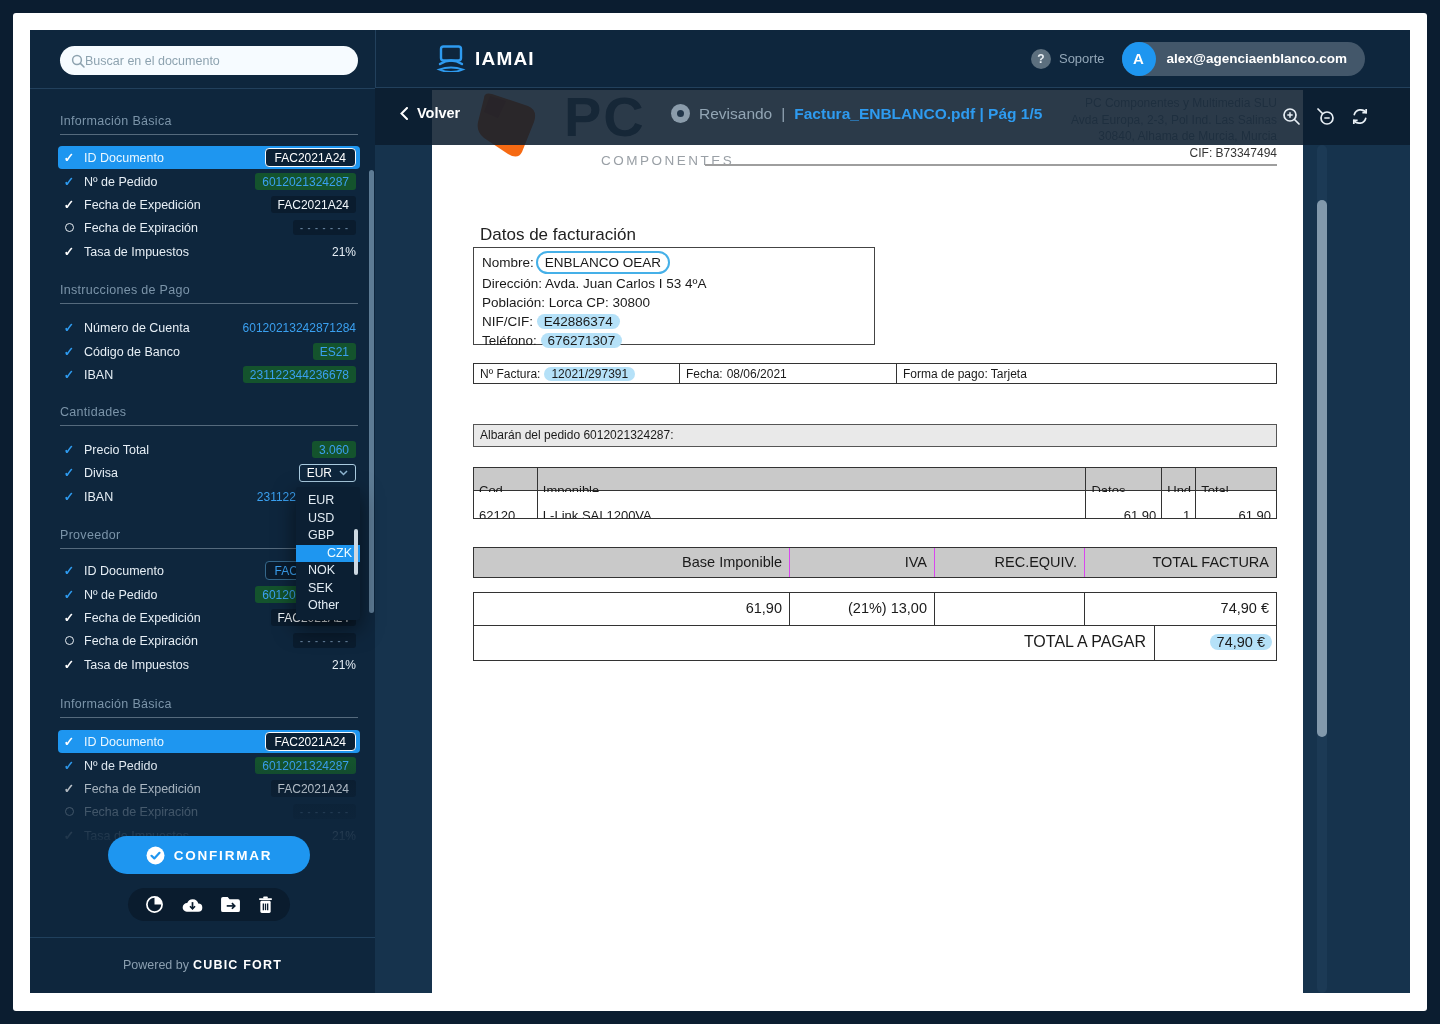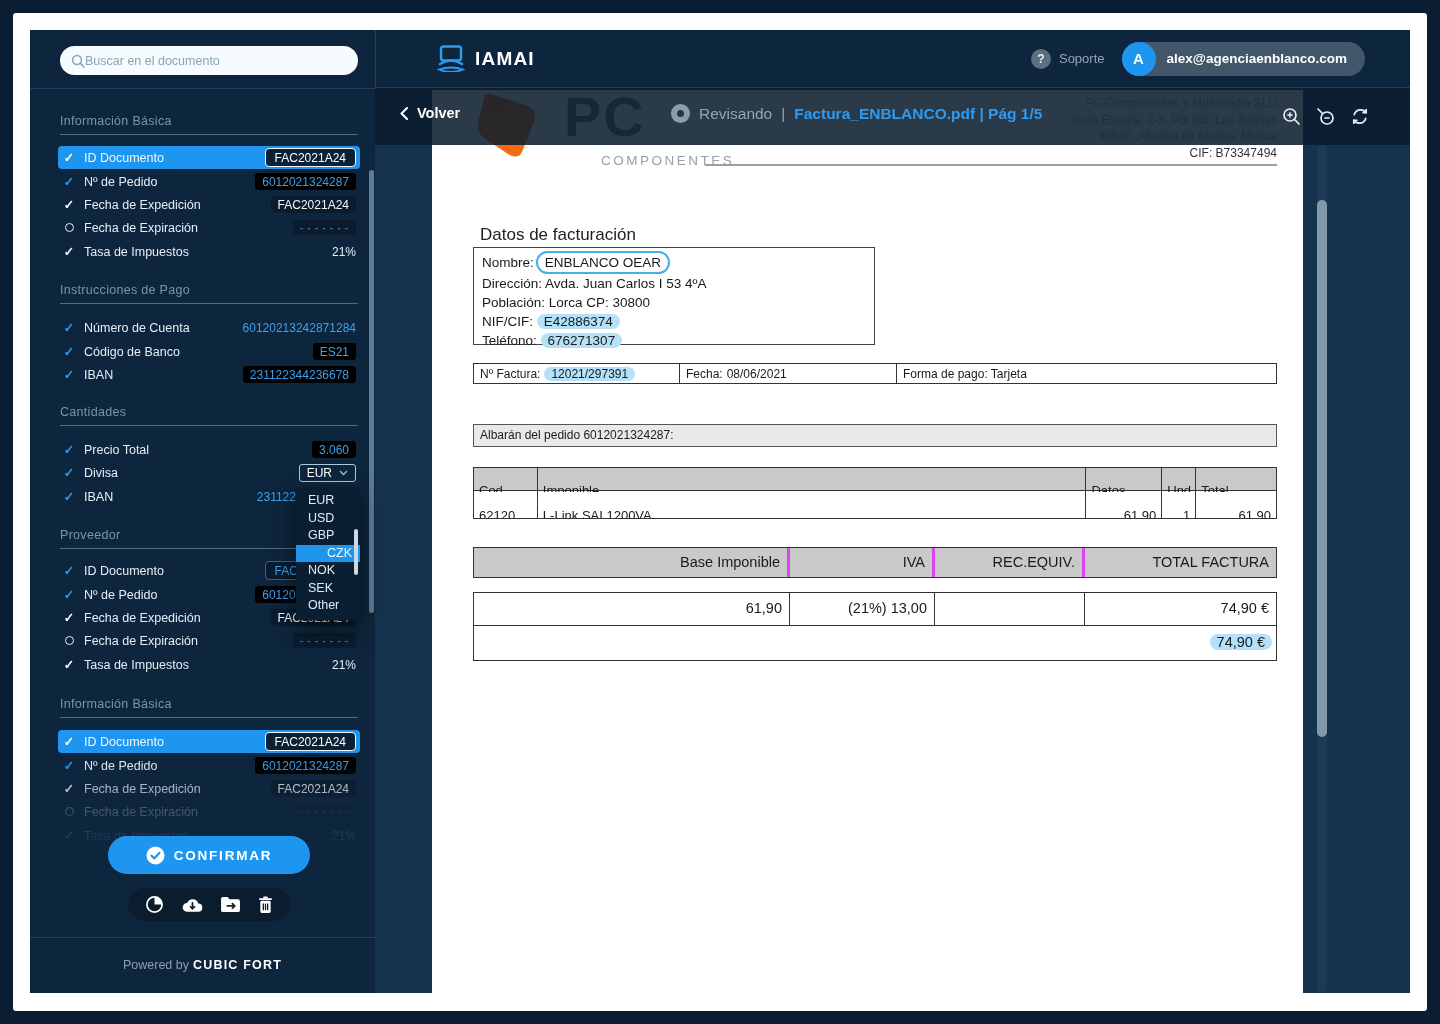--- a/index.html
+++ b/index.html
@@ -21,21 +21,21 @@
   .row { position:absolute; left:28px; width:302px; height:23px; display:flex; align-items:center; gap:8px; font-size:12.5px; color:#e6eef5; padding:0 4px; border-radius:4px; }
   .row .chk { width:14px; display:flex; align-items:center; justify-content:center; }
   .row .lbl { white-space:nowrap; }
   .row .val { margin-left:auto; font-size:12px; white-space:nowrap; }
   .row.selected { background:#1e96f0; color:#eaf7ff; }
   .c-blue { color:#2e9bf0; font-weight:700; }
   .c-white { color:#ffffff; font-weight:700; }
   .circ { width:9px; height:9px; border:1.5px solid #e8eef4; border-radius:50%; display:inline-block; }
   .val.box { background:#0a1c2e; padding:1.5px 7px; border-radius:3px; color:#f2f7fb; }
   .val.blue { color:#3aa0f0; }
-  .val.boxblue { background:#000000; padding:1.5px 7px; border-radius:3px; color:#3aa0f0; }
+  .val.boxblue { background:#14532d; padding:1.5px 7px; border-radius:3px; color:#3aa0f0; }
   .val.outline { border:1px solid #f4f9fd; background:#0b2034; border-radius:4px; padding:1.5px 9px; color:#ffffff; }
   .val.outlineblue { border:1px solid #35688c; background:#0a1c2e; border-radius:4px; padding:1.5px 9px; color:#3aa0f0; }
   .val.dash { color:#64809a; background:#0a1c2e; padding:2.5px 7px; border-radius:3px; font-size:9px; letter-spacing:1px; font-weight:700; }
   .row.dim { opacity:.55; }
 
   .select-btn { margin-left:auto; display:flex; align-items:center; gap:7px; border:1px solid #aacbe0; border-radius:3px; color:#fff; font-size:12px; padding:1px 7px; background:transparent; font-family:"Liberation Sans",sans-serif; }
 
   .dropdown { position:absolute; left:266px; top:457px; width:64px; background:#0b1f33; border-radius:3px; box-shadow:0 8px 22px rgba(0,0,0,.55); padding:5px 0; z-index:30; }
   .dropdown .opt { height:17.5px; line-height:17.5px; padding-left:12px; font-size:12.5px; color:#e2ecf4; }
   .dropdown .opt.hl { background:#1e96f0; color:#eefbff;padding-left:31px; }
@@ -96,21 +96,21 @@
   .m3 { flex:1; }
   .albaran { position:absolute; left:41px; top:334px; width:804px; height:23px; background:#e9e9e9; border:1px solid #555; font-size:12px; line-height:21px; padding-left:6px; }
   .items { position:absolute; left:41px; top:377px; width:804px; border:1px solid #333; font-size:13px; }
   .items .hrow { display:flex; background:#c9c9c9; height:23px; line-height:22px; border-bottom:1px solid #333; }
   .items .brow { display:flex; background:#fff; height:27px; line-height:26px; }
   .items .c { padding:12px 5px; border-right:1px solid #333; overflow:hidden; }
   .items .c:last-child { border-right:none; }
   .ic1 { width:64px; } .ic2 { width:550px; } .ic3 { width:76px; } .ic4 { width:34px; } .ic5 { width:80px; }
   .num { text-align:right; }
   .tot-head { position:absolute; left:41px; top:457px; width:804px; height:31px; background:#c9c9c9; border:1.5px solid #333; display:flex; font-size:14.5px; }
-  .tot-head > div { line-height:28px; text-align:right; padding-right:7px; border-right:3px solid #d946ef; }
+  .tot-head > div { line-height:28px; text-align:right; padding-right:7px; border-right:1px solid #d946ef; }
   .tot-head > div:last-child { border-right:none; }
   .tc1 { width:316px; } .tc2 { width:145px; } .tc3 { width:150px; } .tc4 { flex:1; }
   .tot-vals { position:absolute; left:41px; top:502px; width:804px; border:1.5px solid #333; font-size:14.5px; }
   .tv-row1 { display:flex; height:33px; border-bottom:1.5px solid #333; }
   .tv-row1 > div { line-height:31px; text-align:right; padding-right:7px; border-right:1px solid #333; }
   .tv-row1 > div:last-child { border-right:none; }
   .tv-row2 { display:flex; height:34px; }
   .tv-label { width:681px; text-align:right; font-size:16px; line-height:32px; padding-right:8px; border-right:1.5px solid #333; }
   .tv-total { flex:1; text-align:right; line-height:32px; padding-right:4px; }
 </style>
@@ -402,20 +402,21 @@
         <div class="tc4">TOTAL FACTURA</div>
       </div>
       <div class="tot-vals">
         <div class="tv-row1">
           <div class="tc1">61,90</div>
           <div class="tc2">(21%) 13,00</div>
           <div class="tc3"></div>
           <div class="tc4">74,90 €</div>
         </div>
         <div class="tv-row2">
+          <div class="tv-label">TOTAL A PAGAR</div>
           <div class="tv-total"><span class="hl-pill">74,90 €</span></div>
         </div>
       </div>
     </div>
 
     <div class="band"></div>
     <div class="back">
       <svg width="8" height="13" viewBox="0 0 8 13">
           <polyline points="7,1 1.5,6.5 7,12" fill="none" stroke="#fff" stroke-width="2" stroke-linecap="round"></polyline>
         </svg>

